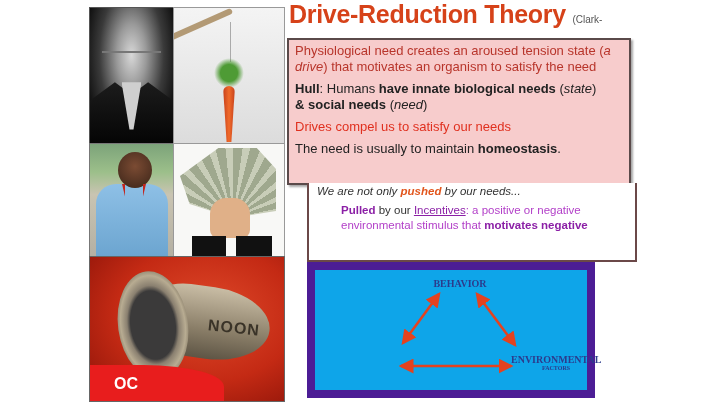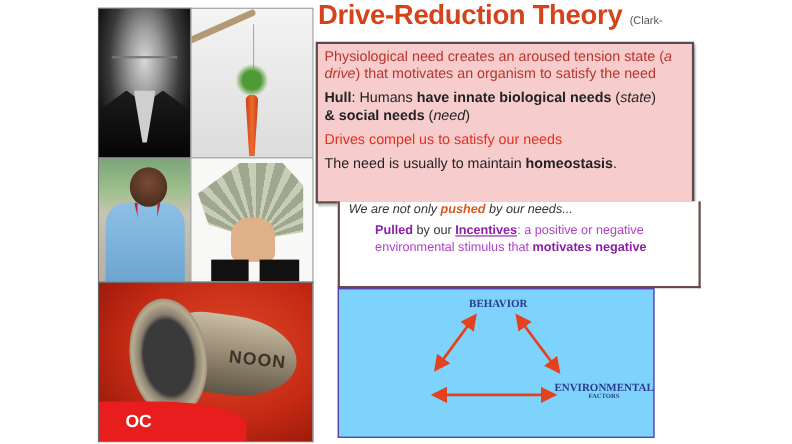--- a/index.html
+++ b/index.html
@@ -39,23 +39,23 @@
   #drive-box .red { color:#b8352b; }
   #drive-box .strong-red { color:#e0301f; font-weight:normal; }
   #drive-box b { font-weight:bold; }
 
   #incentive-box { position:absolute; left:307px; top:183px; width:330px; height:79px; background:#fff; border:2px solid #6b4848; border-top:none; box-sizing:border-box; padding:2px 8px 0 8px; }
   #incentive-box .l1 { font-style:italic; font-size:11.5px; color:#333; margin:0 0 6px 0; }
   #incentive-box .l1 .pushed { color:#e2561d; font-weight:bold; }
   #incentive-box .l2 { margin:0 0 0 24px; font-size:11.5px; line-height:15px; color:#b23fc8; }
   #incentive-box .l2 .dk { color:#8b1fa6; font-weight:bold; }
   #incentive-box .l2 .plain { color:#333; }
-  #incentive-box .l2 u { color:#8b1fa6; font-weight:bold; }
+  #incentive-box .l2 u { color:#8b1fa6; font-weight:normal; }
 
-  #diagram-box { position:absolute; left:307px; top:262px; width:288px; height:136px; background:#7dd3fc; border:1px solid #4c1d95; box-sizing:border-box; }
+  #diagram-box { position:absolute; left:307px; top:262px; width:288px; height:136px; background:#0ea5e9; border:8px solid #4c1d95; box-sizing:border-box; }
   .dlabel { position:absolute; font-family:"Liberation Serif", serif; color:#2c3b8c; font-weight:bold; text-align:center; }
   .dlabel .big { font-size:10px; display:block; }
   .dlabel .small { font-size:6px; display:block; }
   .dlabel .note { font-size:8.5px; display:block; line-height:10px; }
   #diagram-box svg { position:absolute; left:0; top:0; }
 </style>
 </head>
 <body>
 
 <div class="panel" id="p-hull">

